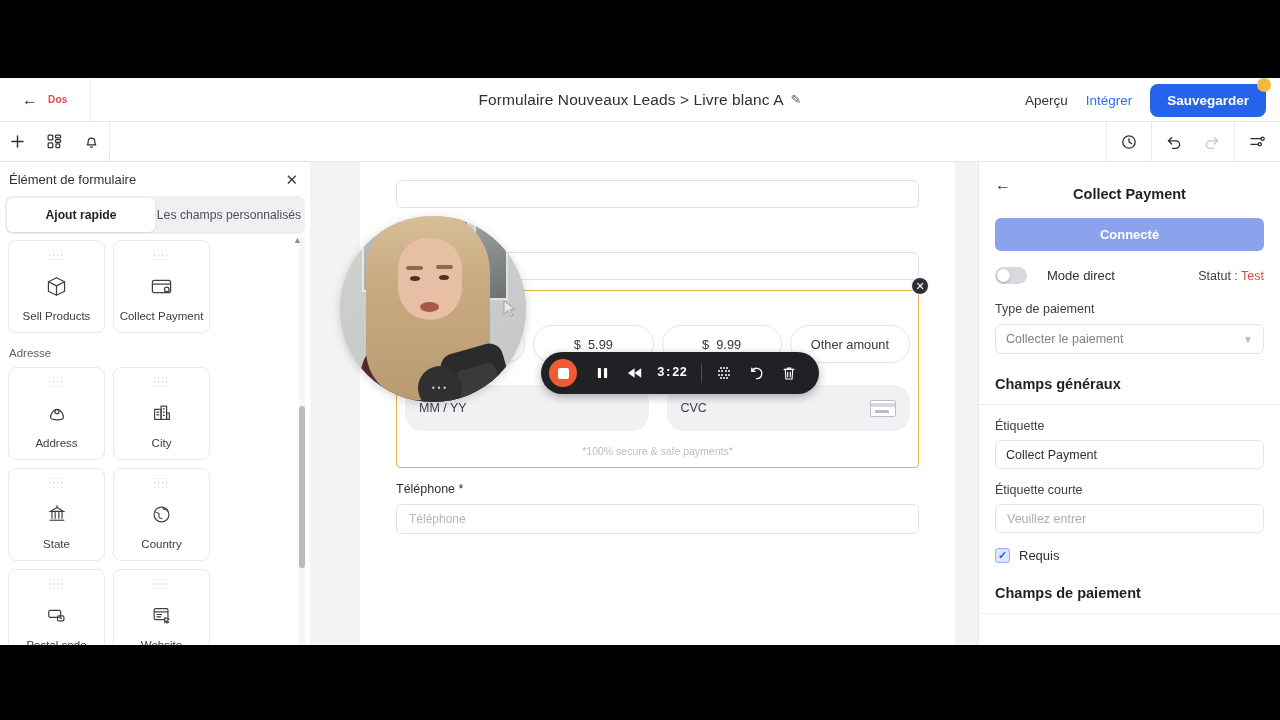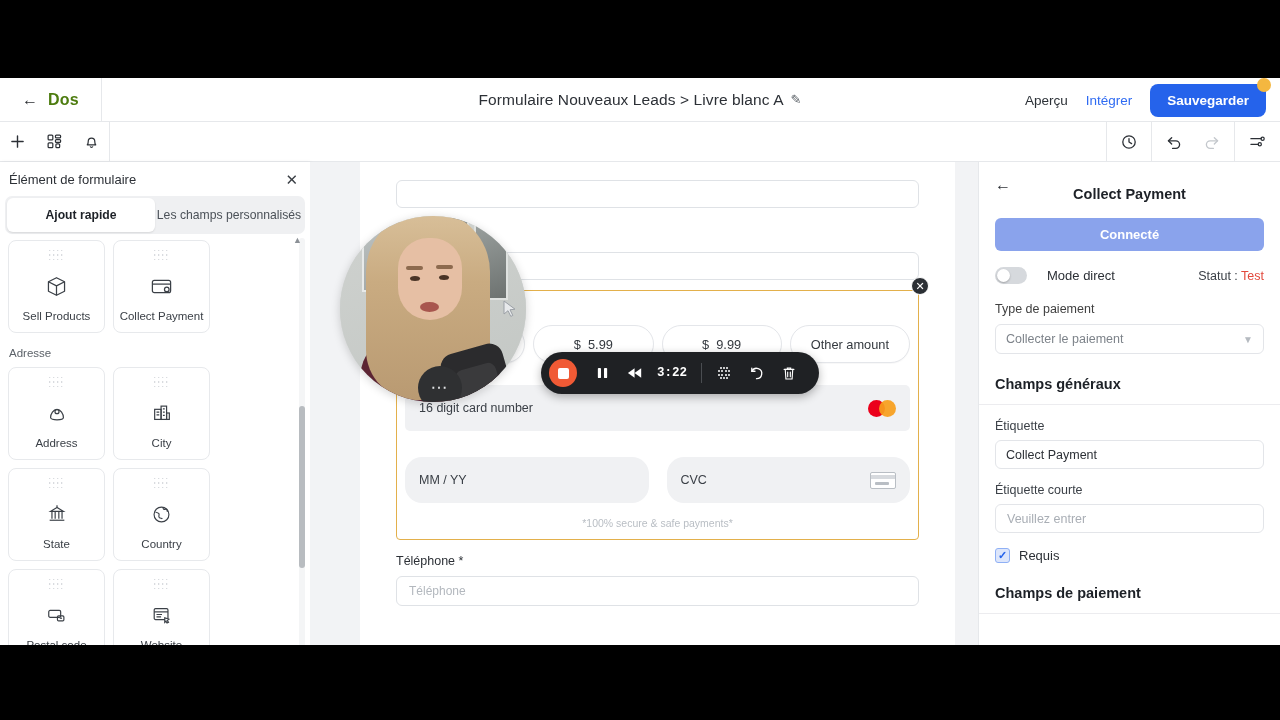--- a/index.html
+++ b/index.html
@@ -22,21 +22,21 @@
     position: absolute; left: 0; top: 0; width: 1280px; height: 44px;
     background: #fff; border-bottom: 1px solid #e6e8eb;
     display: flex; align-items: center;
   }
   .back-btn {
     display: flex; align-items: center; gap: 10px;
     padding: 0 22px; height: 44px; cursor: pointer;
     border-right: 1px solid #e6e8eb;
   }
   .back-btn .arr { font-size: 16px; color: #2c2f33; line-height: 1; }
-  .back-btn .lbl { font-size: 16px; color: #4d7c0f; font-weight: 600; letter-spacing:.2px;}
+  .back-btn .lbl { font-size: 10px; color: #ef4444; font-weight: 600; letter-spacing:.2px;}
   .appbar-title {
     position: absolute; left: 0; right: 0; text-align: center;
     font-size: 15.5px; color: #2c3036; letter-spacing: .1px;
     display: flex; align-items: center; justify-content: center; gap: 7px;
     pointer-events: none;
   }
   .appbar-title .pen { font-size: 13px; color: #5b6167; }
   .appbar-right {
     position: absolute; right: 14px; top: 0; height: 44px;
     display: flex; align-items: center; gap: 18px;
@@ -546,27 +546,20 @@
             <span class="cur">$</span>
             <span>5.99</span>
           </div>
           <div class="amt">
             <span class="cur">$</span>
             <span>9.99</span>
           </div>
           <div class="amt">Other amount</div>
         </div>
 
-        <div class="cardnum">
-          <span class="ph">16 digit card number</span>
-          <span class="mc">
-            <i class="mc-l"></i>
-                <i class="mc-r"></i>
-          </span>
-        </div>
 
         <div class="exp-row">
           <div class="exp">
             <span>MM / YY</span>
           </div>
           <div class="cvc">
             <span>CVC</span>
             <span class="cvc-ico"></span>
           </div>
         </div>

